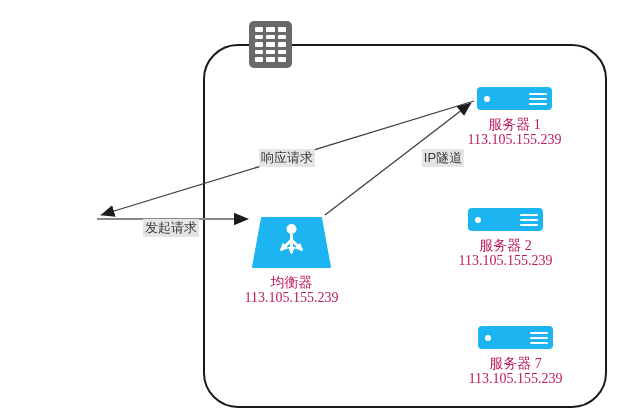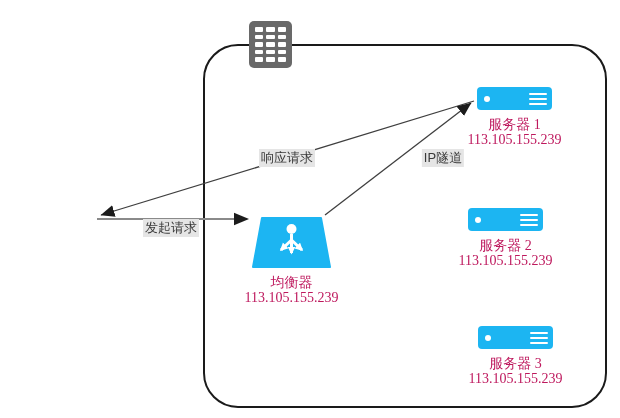--- a/index.html
+++ b/index.html
@@ -142,21 +142,21 @@
 
   <div class="node server server-3">
     <div class="srect">
       <span class="dot"></span>
       <span class="bars">
           <i></i>
           <i></i>
           <i></i>
         </span>
     </div>
-    <div class="nlabel">服务器 3</div>
+    <div class="nlabel">服务器 7</div>
     <div class="nip">113.105.155.239</div>
   </div>
 
   <span class="elabel el-request">发起请求</span>
   <span class="elabel el-tunnel">IP隧道</span>
   <span class="elabel el-response">响应请求</span>
 
 </div>
 
 </body></html>

